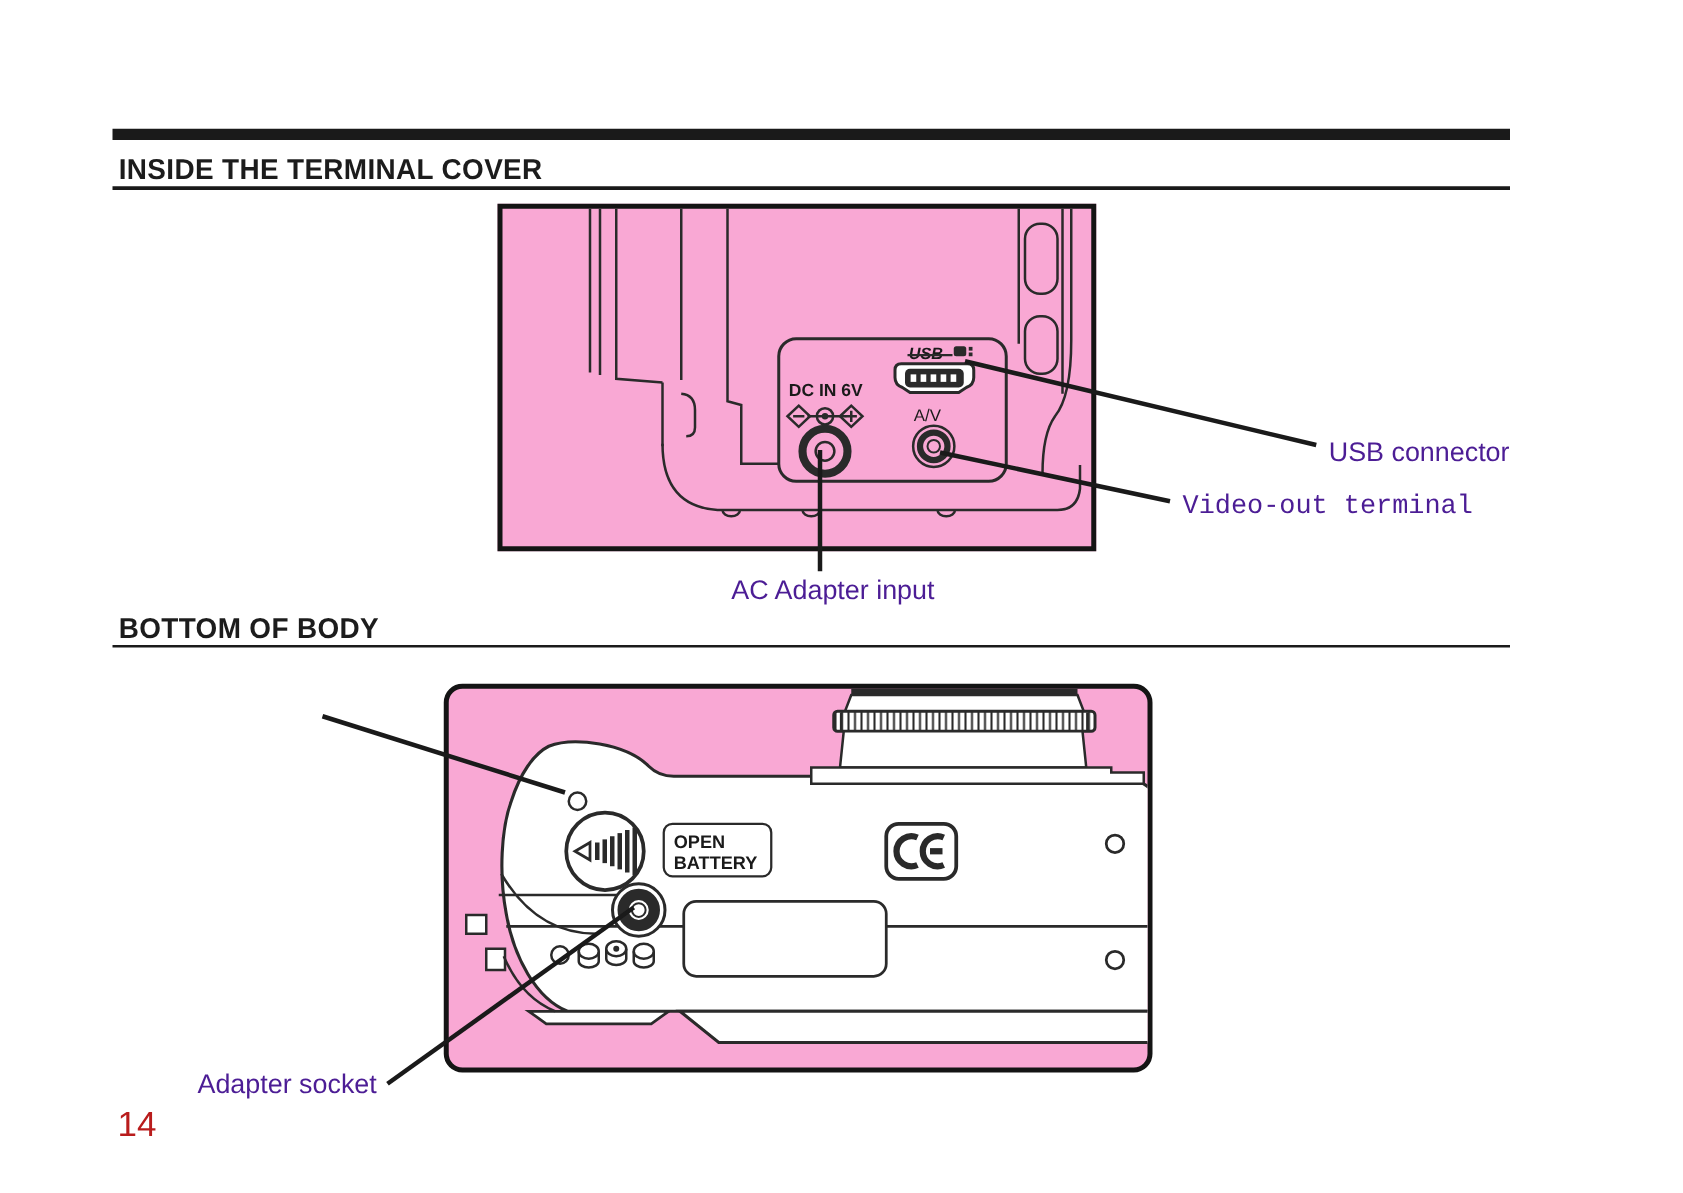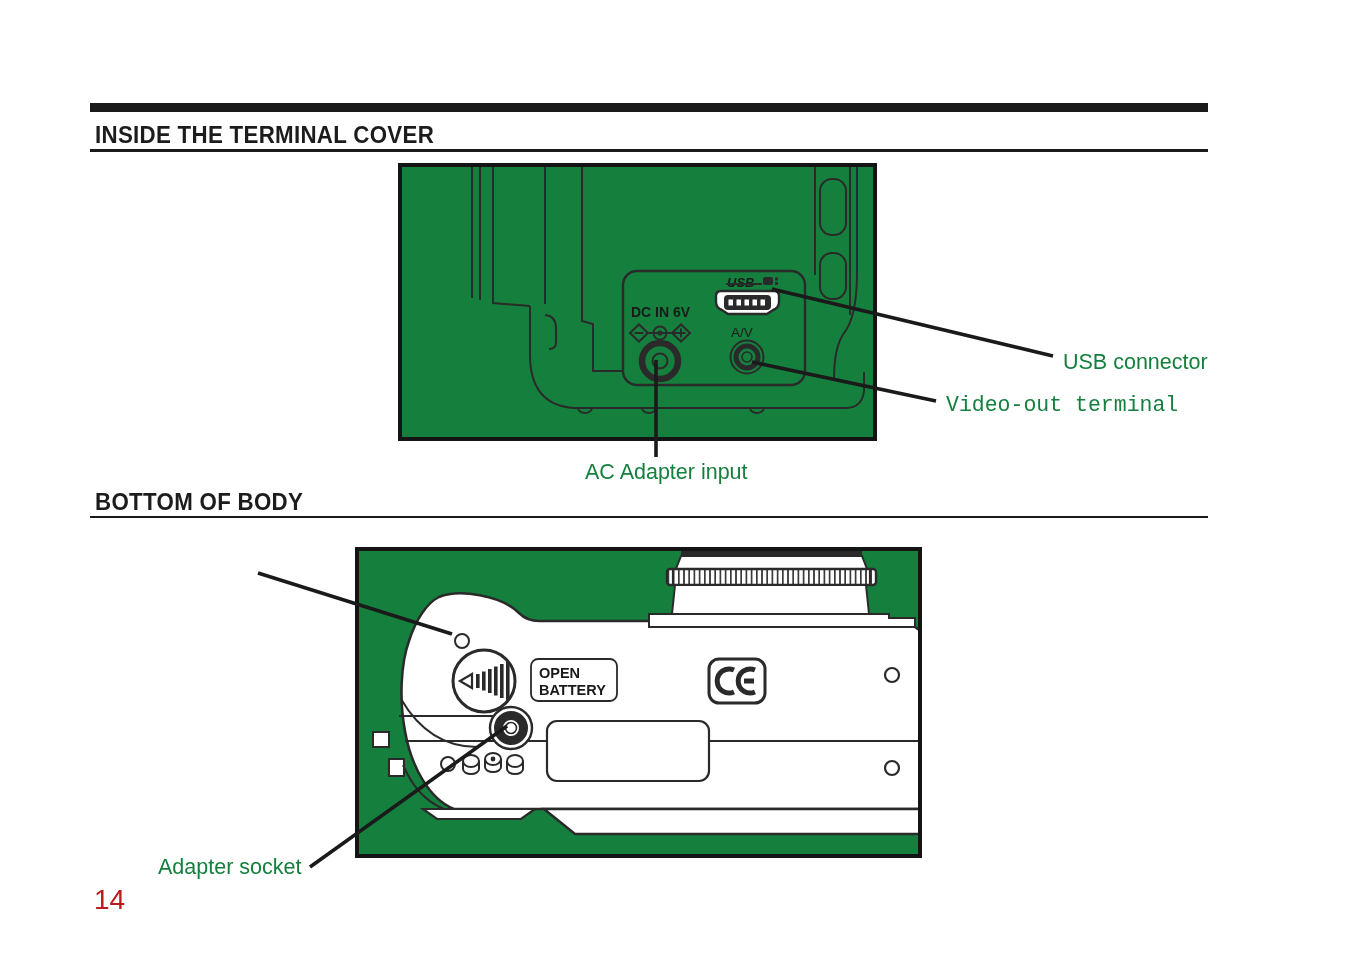--- a/index.html
+++ b/index.html
@@ -27,27 +27,27 @@
     transform: scaleX(0.97);
     transform-origin: left center;
     white-space: nowrap;
   }
   .heading-rule {
     left: 90px; width: 1163px; height: 3px;
     background: #1a1a1a;
   }
   .rule-thin { height: 2px; }
   .diagram-box {
-    background: #15803d;
+    background: #f9a8d4;
     border: 4px solid #141414;
   }
   .diagram-box svg { display: block; }
   .callout-label {
     font-size: 21.5px;
-    color: #15803d;
+    color: #4c1d95;
     white-space: nowrap;
     line-height: 26px;
   }
   .page-number {
     left: 94px; top: 884px;
     font-size: 28px;
     color: #b91c1c;
   }
   .overlay {
     left: 0; top: 0;
@@ -144,21 +144,21 @@
 
   <div class="abs callout-label" style="left:1063px; top:349px;">USB connector</div>
   <div class="abs callout-label" style="left:946px; top:392px;font-family:Liberation Mono, monospace;">Video-out terminal</div>
   <div class="abs callout-label" style="left:585px; top:459px;text-align:right;">AC Adapter input</div>
 
   <div class="abs section-heading" style="top:489px;">BOTTOM OF BODY</div>
   <div class="abs heading-rule rule-thin" style="top:516px;"></div>
 
   <div class="abs callout-label" style="left:158px; top:854px;">Adapter socket</div>
 
-  <div class="abs diagram-box" style="left:355px; top:547px; width:567px; height:311px;">
+  <div class="abs diagram-box" style="left:355px; top:547px; width:567px; height:311px;border-radius:15px;">
     <svg width="559" height="303" viewBox="0 0 559 303">
       <defs>
         <pattern id="knurl" width="5.2" height="16" patternUnits="userSpaceOnUse">
           <rect width="5.2" height="16" fill="#ffffff"></rect>
           <line x1="2.6" y1="0" x2="2.6" y2="16" stroke="#2a2a2a" stroke-width="1.6"></line>
         </pattern>
       </defs>
 
       <path class="art-white" stroke-width="2.5" d="M80,46 C100,38 142,44 160,62 C166,68 174,70 180,70 L535,70 C550,70 561,78 572,90
                L572,258 L95,258 C70,248 52,215 46,180 C40,148 42,112 50,90 C57,68 68,52 80,46 Z"></path>

